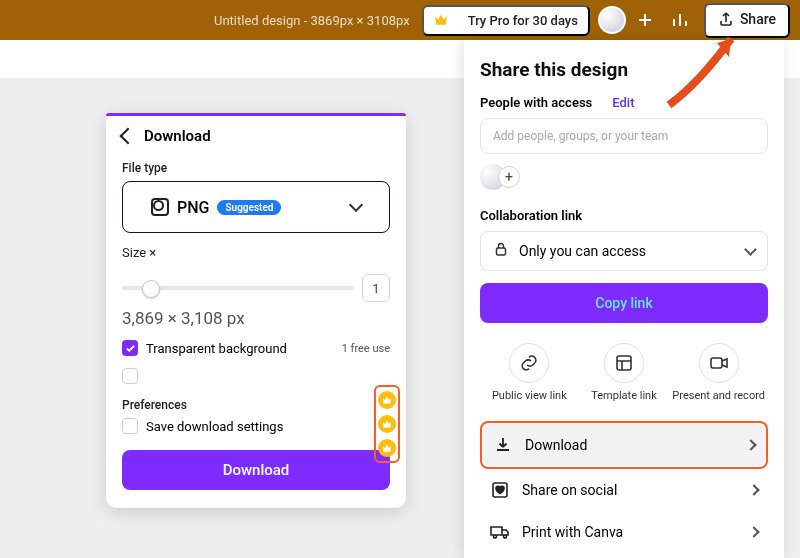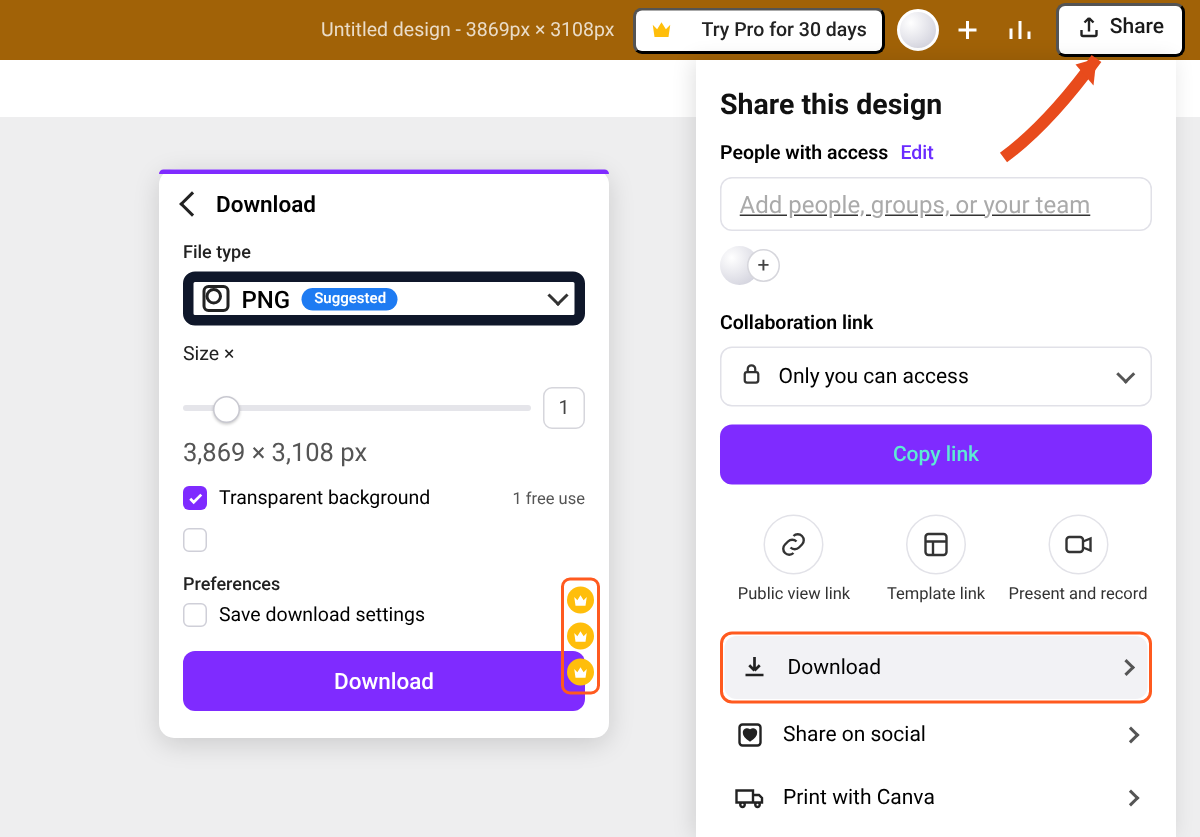--- a/index.html
+++ b/index.html
@@ -13,21 +13,21 @@
   .icon-btn{width:32px;height:32px;display:flex;align-items:center;justify-content:center;color:#fff;}
   .share-btn{background:#fff;border-radius:6px;padding:6px 12px;display:inline-flex;align-items:flex-start;gap:6px;font-size:14px;font-weight:500;color:#1a1a1a;}
   .white-strip{position:absolute;left:0;right:0;top:40px;height:38px;background:#fff;}
 
   
   .dl-panel{position:absolute;left:106px;top:113px;width:300px;background:#fff;border-radius:10px;box-shadow:0 4px 18px rgba(0,0,0,.15);padding:0 16px 18px;}
   .dl-panel::before{content:"";position:absolute;left:0;right:0;top:0;height:3px;background:#7f2bff;border-radius:10px 10px 0 0;}
   .dl-head{display:flex;align-items:center;gap:10px;padding:14px 0 10px;font-weight:600;font-size:15px;}
   .chev-back{width:12px;height:12px;border-left:2px solid #222;border-bottom:2px solid #222;transform:rotate(45deg);}
   .lbl{font-size:12px;color:#222;font-weight:500;margin-top:6px;margin-bottom:6px;}
-  .select{border:7px solid #0f172a;border-radius:8px;height:36px;display:flex;align-items:center;padding:0 6px;gap:8px;}
+  .select{border:1px solid #0f172a;border-radius:8px;height:52px;display:flex;align-items:center;padding:0 28px;gap:8px;}
   .select .caret{margin-left:auto;width:10px;height:10px;border-right:2px solid #333;border-bottom:2px solid #333;transform:rotate(45deg);margin-top:-4px;}
   .suggested{background:#1e7bf2;color:#fff;font-size:10px;font-weight:600;border-radius:999px;padding:2px 8px;text-align:right;}
   .png-icon{width:18px;height:18px;border:2px solid #222;border-radius:4px;position:relative;}
   .png-icon::after{content:"";position:absolute;width:7px;height:7px;border:2px solid #222;border-radius:50%;left:0px;top:0px;}
   .size-row{display:flex;align-items:center;gap:8px;margin-top:14px;}
   .slider{flex:1;height:4px;background:#e5e5ea;border-radius:2px;position:relative;}
   .slider::after{content:"";position:absolute;left:20px;top:-6px;width:16px;height:16px;border-radius:50%;background:#fff;border:1px solid #c8c8d0;box-shadow:0 1px 2px rgba(0,0,0,.2);}
   .size-val{width:28px;height:28px;border:1px solid #d6d6dc;border-radius:6px;display:flex;align-items:center;justify-content:center;font-size:13px;color:#444;}
   .dim{font-size:17px;color:#555;margin-top:6px;}
   .opt-row{display:flex;align-items:center;gap:8px;font-size:13px;margin-top:12px;}
@@ -36,23 +36,23 @@
   .check.off{border:1.5px solid #cfcfd8;}
   .muted{color:#b7b7c0;}
   .free-use{margin-left:auto;font-size:11px;color:#555;}
   .crown-col{position:absolute;right:6px;top:272px;width:26px;border:2px solid #ff5a1f;border-radius:6px;padding:4px 2px;display:flex;flex-direction:column;gap:6px;align-items:center;}
   .crown-badge{width:18px;height:18px;border-radius:50%;background:#ffbe0b;display:flex;align-items:center;justify-content:center;}
   .main-dl-btn{margin-top:16px;background:#7f2bff;color:#fff;border:none;border-radius:8px;height:40px;width:100%;font-size:15px;font-weight:500;}
 
   
   .share-panel{position:absolute;right:16px;top:40px;bottom:0;width:320px;background:#fff;box-shadow:-2px 0 14px rgba(0,0,0,.12);padding:18px 16px 0;overflow:hidden;}
   .sp-title{font-size:19px;font-weight:700;color:#111;margin-bottom:14px;}
-  .sp-row{display:flex;align-items:center;gap:8px;font-size:13px;font-weight:600;margin-bottom:8px;}
+  .sp-row{display:flex;align-items:center;gap:20px;font-size:13px;font-weight:600;margin-bottom:8px;}
   .edit-link{color:#6a2bff;font-weight:500;}
-  .input{border:1px solid #e1e1e8;border-radius:8px;height:36px;padding:0 12px;font-size:16px;width:100%;color:#333;text-decoration:underline;}
+  .input{border:1px solid #e1e1e8;border-radius:8px;height:36px;padding:0 12px;font-size:12px;width:100%;color:#333;}
   .input::placeholder{color:#aaa;}
   .avatar-sm{width:26px;height:26px;border-radius:50%;background:radial-gradient(circle at 30% 30%,#fff,#c9c9d6);}
   .plus-chip{width:22px;height:22px;border-radius:50%;border:1px solid #d6d6dc;display:inline-flex;align-items:center;justify-content:center;font-size:14px;color:#444;margin-left:-8px;background:#fff;}
   .collab-select{border:1px solid #e1e1e8;border-radius:8px;height:40px;display:flex;align-items:center;padding:0 12px;gap:10px;}
   .collab-select .caret{margin-left:auto;width:9px;height:9px;border-right:2px solid #555;border-bottom:2px solid #555;transform:rotate(45deg);margin-top:-4px;}
   .copy-btn{margin-top:12px;background:#7f2bff;color:#5eead4;border:none;border-radius:8px;height:40px;width:100%;font-weight:500;font-size:14px;}
   .icon-grid{display:flex;justify-content:space-between;margin-top:20px;padding:0 2px;text-align:center;}
   .icon-grid>div{flex:1;}
   .circ{width:40px;height:40px;border:1px solid #e2e2e8;border-radius:50%;margin:0 auto 6px;display:flex;align-items:center;justify-content:center;}
   .icon-grid span{font-size:11px;color:#333;line-height:1.25;display:block;}

